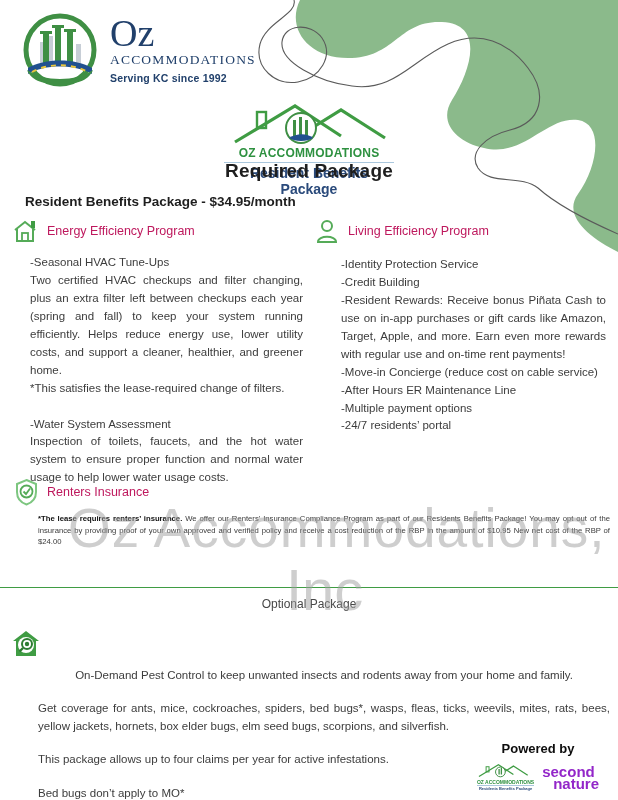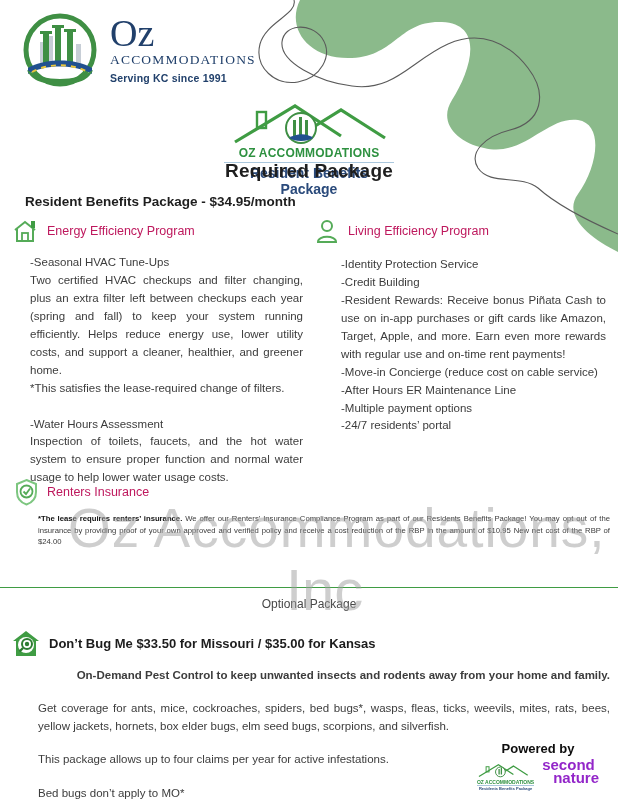--- a/index.html
+++ b/index.html
@@ -38,28 +38,28 @@
   .renters .body-txt{margin-left:24px;margin-top:9px;}
   .fine-print{margin-left:24px;margin-top:7px;font-size:7.7px;line-height:1.5;color:#3a3a3a;text-align:justify;}
   .fine-print b{color:#111;}
   
   .divider{position:absolute;top:587px;left:0;width:618px;border-top:1.6px solid #3f9c43;}
   .optional-heading{position:absolute;top:597px;left:0;width:100%;text-align:center;font-size:12px;color:#474747;}
   
   .pest{position:absolute;top:630px;left:12px;width:598px;}
   .pest-header{display:flex;align-items:center;gap:9px;}
   .pest-header .title{font-size:13px;font-weight:bold;color:#1c1c1c;}
-  .pest .p1{margin-left:26px;margin-top:10px;text-align:right;font-weight:bold;}
+  .pest .p1{margin-left:26px;margin-top:10px;text-align:center;}
   .pest .p2{margin-left:26px;margin-top:15px;}
   .pest .p3{margin-left:26px;margin-top:15px;text-align:left;}
   .pest .p4{margin-left:26px;margin-top:16px;text-align:left;}
   
   .powered{position:absolute;top:741px;left:468px;width:140px;text-align:center;}
   .powered .label{font-size:13px;font-weight:bold;color:#0d0d0d;}
-  .powered .logos{display:flex;align-items:flex-start;justify-content:center;gap:8px;margin-top:3px;}
+  .powered .logos{display:flex;align-items:flex-end;justify-content:center;gap:8px;margin-top:3px;}
   .mini-oz{text-align:center;}
   .mini-oz .t1{font-size:5px;font-weight:bold;color:#2e9140;border-bottom:.5px solid #aac7dd;}
   .mini-oz .t2{font-size:4px;font-weight:bold;color:#2a4a7b;}
   .second-nature{color:#9326c9;font-weight:bold;font-size:15px;line-height:.85;text-align:left;}
   .second-nature .l2{margin-left:11px;}
   
   .watermark{position:absolute;z-index:6;pointer-events:none;color:#9f9f9f;opacity:.5;font-weight:300;white-space:nowrap;}
   .wm1{top:496px;left:68px;font-size:55px;letter-spacing:1px;}
   .wm2{top:556px;left:286px;font-size:58px;}
 </style>
@@ -88,21 +88,21 @@
         <rect x="45" y="18" width="6" height="36" fill="#3f8f44"></rect>
         <rect x="42" y="17" width="12" height="3" fill="#3f8f44"></rect>
         <path d="M6,56 C22,46 54,46 70,56 L70,62 C54,52 22,52 6,62 Z" fill="#21518f"></path>
         <path d="M10,60 C26,51 50,51 66,60" fill="none" stroke="#e8c63d" stroke-width="2" stroke-dasharray="5,5"></path>
         <path d="M5,58 C22,70 54,70 71,58 C66,70 53,72 38,72 C23,72 10,70 5,58 Z" fill="#3f8f44"></path>
       </g>
     </svg>
     <div class="hl-text">
       <div class="oz">Oz</div>
       <div class="acc">ACCOMMODATIONS</div>
-      <div class="tagline">Serving KC since 1991</div>
+      <div class="tagline">Serving KC since 1992</div>
     </div>
   </div>
 
   <div class="center-logo">
     <svg width="160" height="54" viewBox="0 0 160 54" style="margin:0 auto;">
       <path d="M6,50 L66,14 L112,44" fill="none" stroke="#3f9c43" stroke-width="3.2"></path>
       <rect x="28" y="20" width="9" height="16" fill="none" stroke="#3f9c43" stroke-width="2.4"></rect>
       <path d="M70,44 L112,18 L156,46" fill="none" stroke="#3f9c43" stroke-width="3.2"></path>
       <circle cx="72" cy="36" r="15" fill="#ffffff" stroke="#3f8f44" stroke-width="2"></circle>
       <rect x="64" y="28" width="3" height="16" fill="#3f8f44"></rect>
@@ -128,21 +128,21 @@
           <rect x="19" y="3" width="4" height="7" fill="#3f9c43"></rect>
         </svg>
         <span class="title">Energy Efficiency Program</span>
       </div>
       <div class="blk1">
         <div class="body-txt" style="text-align:left;">-Seasonal HVAC Tune-Ups</div>
         <div class="body-txt">Two certified HVAC checkups and filter changing, plus an extra filter left between checkups each year (spring and fall) to keep your system running efficiently. Helps reduce energy use, lower utility costs, and support a cleaner, healthier, and greener home.</div>
         <div class="body-txt" style="text-align:left;">*This satisfies the lease-required change of filters.</div>
       </div>
       <div class="blk2">
-        <div class="body-txt" style="text-align:left;">-Water Hours Assessment</div>
+        <div class="body-txt" style="text-align:left;">-Water System Assessment</div>
         <div class="body-txt">Inspection of toilets, faucets, and the hot water system to ensure proper function and normal water usage to help lower water usage costs.</div>
       </div>
     </div>
 
     <div class="col col-right">
       <div class="col-header">
         <svg width="25" height="26" viewBox="0 0 25 26">
           <circle cx="12" cy="8" r="5" fill="none" stroke="#55ab58" stroke-width="2"></circle>
           <path d="M3,24 C3,17 21,17 21,24 Z" fill="none" stroke="#55ab58" stroke-width="2"></path>
         </svg>
@@ -177,21 +177,20 @@
 
   <div class="pest">
     <div class="pest-header">
       <svg width="28" height="27" viewBox="0 0 28 27">
         <path d="M14,1 L27,11 L24,11 L24,26 L4,26 L4,11 L1,11 Z" fill="#3f9c43"></path>
         <circle cx="14" cy="15" r="8" fill="#ffffff"></circle>
         <circle cx="15" cy="14" r="5" fill="none" stroke="#2e7d32" stroke-width="2"></circle>
         <circle cx="15" cy="14" r="2.2" fill="#2e7d32"></circle>
         <line x1="11" y1="18" x2="7.5" y2="21.5" stroke="#2e7d32" stroke-width="2.4"></line>
       </svg>
-      <span class="title">Don’t Bug Me $33.50 for Missouri / $35.00 for Kansas</span>
     </div>
     <div class="body-txt p1">On-Demand Pest Control to keep unwanted insects and rodents away from your home and family.</div>
     <div class="body-txt p2">Get coverage for ants, mice, cockroaches, spiders, bed bugs*, wasps, fleas, ticks, weevils, mites, rats, bees, yellow jackets, hornets, box elder bugs, elm seed bugs, scorpions, and silverfish.</div>
     <div class="body-txt p3">This package allows up to four claims per year for active infestations.</div>
     <div class="body-txt p4">Bed bugs don’t apply to MO*</div>
   </div>
 
   <div class="powered">
     <div class="label">Powered by</div>
     <div class="logos">

